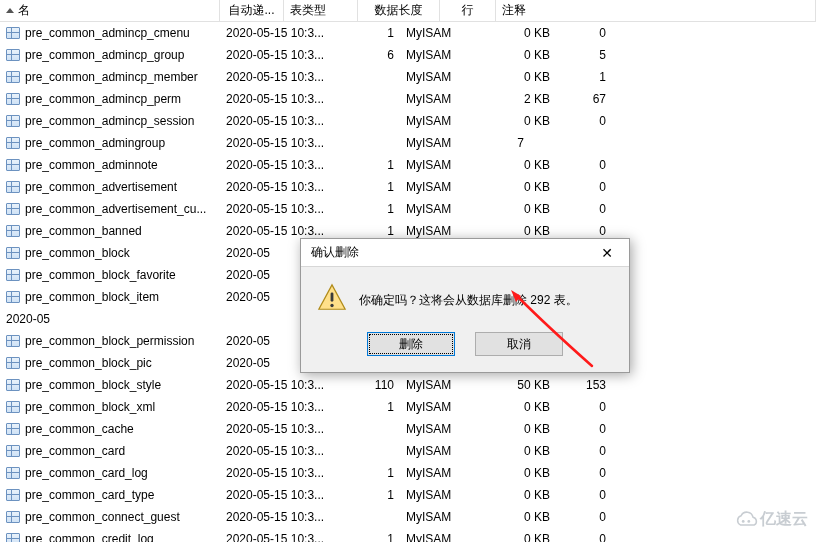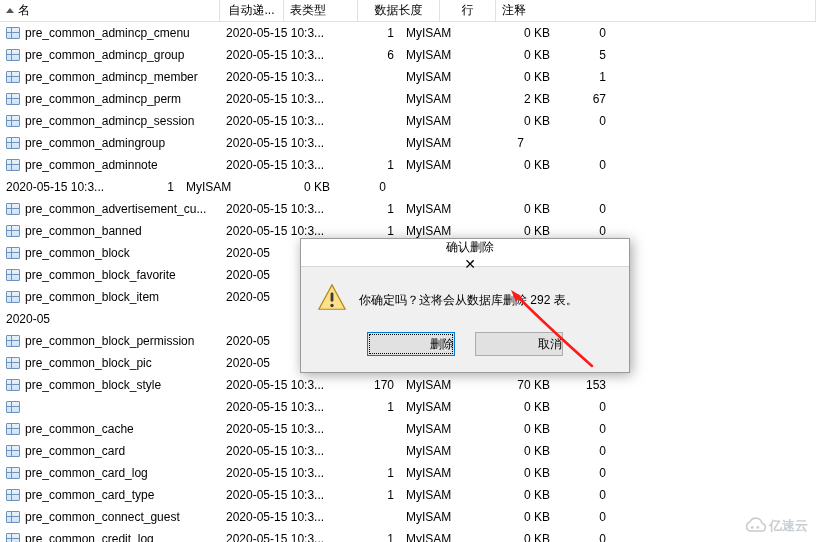--- a/index.html
+++ b/index.html
@@ -99,21 +99,20 @@
     font-size: 12px;
   }
   .dlg-title {
     height: 28px;
     background: #ffffff;
     border-bottom: 1px solid #d7d7d7;
     display: flex;
     align-items: center;
     justify-content: space-between;
     padding-left: 10px;
-    flex-direction: column;
   }
   .dlg-title span { color: #000; }
   .dlg-close {
     width: 44px; height: 100%;
     display: flex; align-items: center; justify-content: center;
     color: #333;
     font-size: 14px;
   }
 
   .dlg-body {
@@ -137,21 +136,20 @@
     padding: 8px 0 16px 0;
   }
   .dlg-btn {
     min-width: 88px;
     height: 24px;
     background: #e1e1e1;
     border: 1px solid #adadad;
     font-family: inherit;
     font-size: 12px;
     cursor: pointer;
-    text-align: right;
   }
   .dlg-btn.focus {
     border: 1px solid #0078d7;
     outline: 1px dotted #000;
     outline-offset: -3px;
   }
 
   
   .red-arrow {
     position: absolute;
@@ -159,25 +157,25 @@
     top: 286px;
     width: 120px;
     height: 90px;
     pointer-events: none;
   }
 
   
   .watermark {
     position: absolute;
     right: 8px;
-    bottom: 6px;
+    bottom: 12px;
     display: flex;
     align-items: center;
     color: #c8cdd2;
-    font-size: 13px;
+    font-size: 16px;
     font-weight: 600;
     pointer-events: none;
   }
   .watermark svg { width: 28px; height: 20px; }
 </style>
 </head>
 <body>
 
 <div class="header-row">
   <div class="col c-name">
@@ -361,20 +359,24 @@
         <span>0 KB</span>
       </div>
       <div class="col c-rows right">
         <span>0</span>
       </div>
       <div class="col c-note">
         <span></span>
       </div>
     </div>
     <div class="row">
+      <div class="col c-name">
+        <span class="tbl-icon"></span>
+        <span>pre_common_advertisement</span>
+      </div>
       <div class="col c-date">
         <span>2020-05-15 10:3...</span>
       </div>
       <div class="col c-auto right">
         <span>1</span>
       </div>
       <div class="col c-type">
         <span>MyISAM</span>
       </div>
       <div class="col c-size right">
@@ -577,38 +579,39 @@
     </div>
     <div class="row">
       <div class="col c-name">
         <span class="tbl-icon"></span>
         <span>pre_common_block_style</span>
       </div>
       <div class="col c-date">
         <span>2020-05-15 10:3...</span>
       </div>
       <div class="col c-auto right">
-        <span>170</span>
-      </div>
-      <div class="col c-type">
-        <span>MyISAM</span>
-      </div>
-      <div class="col c-size right">
-        <span>70 KB</span>
+        <span>110</span>
+      </div>
+      <div class="col c-type">
+        <span>MyISAM</span>
+      </div>
+      <div class="col c-size right">
+        <span>50 KB</span>
       </div>
       <div class="col c-rows right">
         <span>153</span>
       </div>
       <div class="col c-note">
         <span></span>
       </div>
     </div>
     <div class="row">
       <div class="col c-name">
         <span class="tbl-icon"></span>
+        <span>pre_common_block_xml</span>
       </div>
       <div class="col c-date">
         <span>2020-05-15 10:3...</span>
       </div>
       <div class="col c-auto right">
         <span>1</span>
       </div>
       <div class="col c-type">
         <span>MyISAM</span>
       </div>

